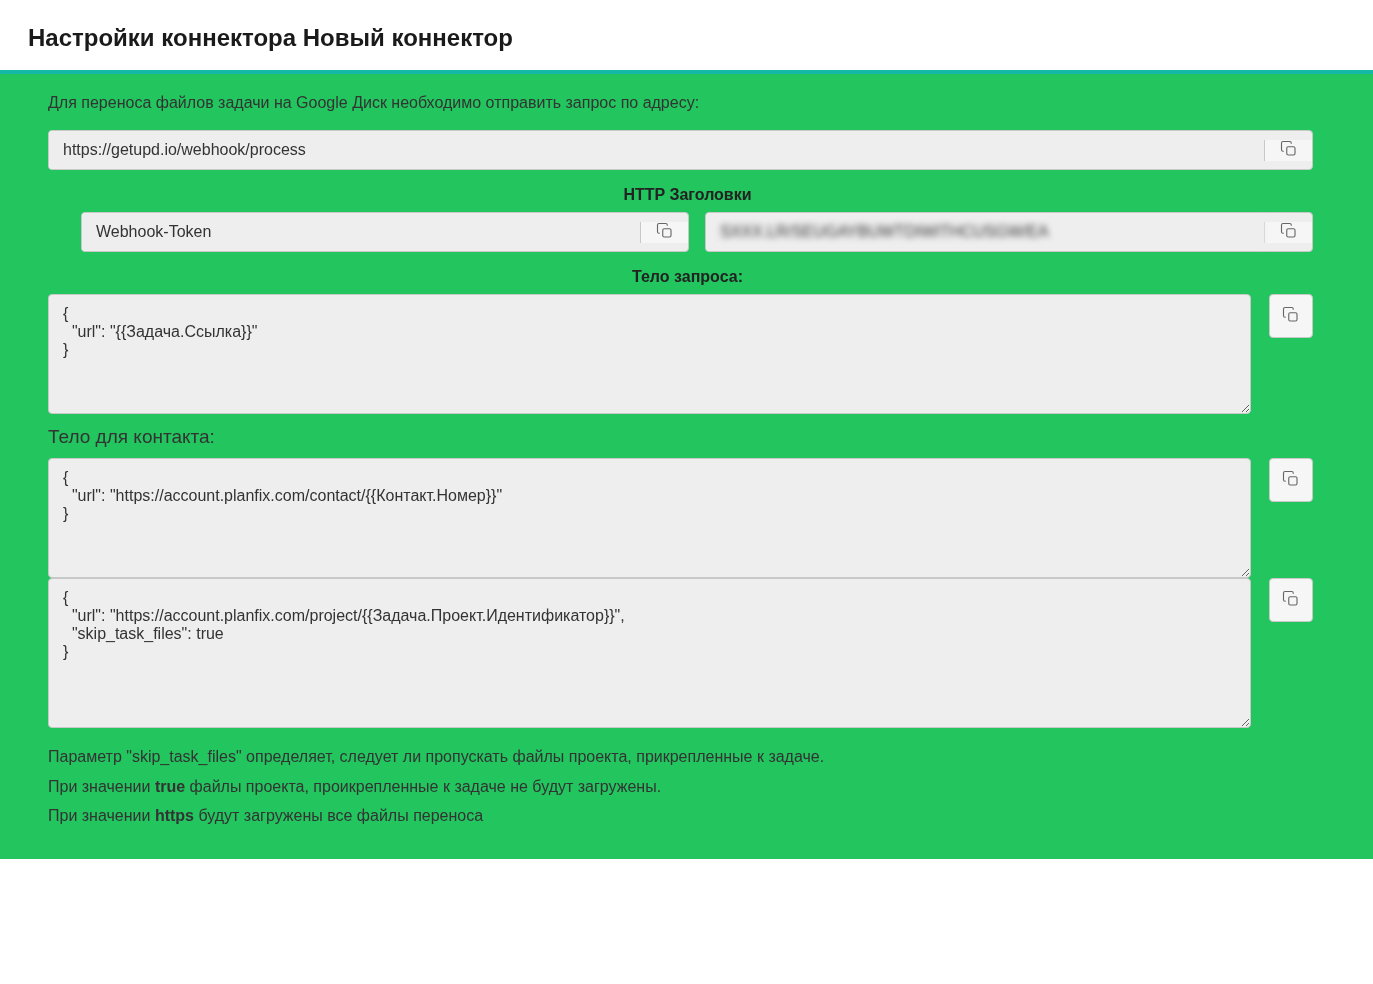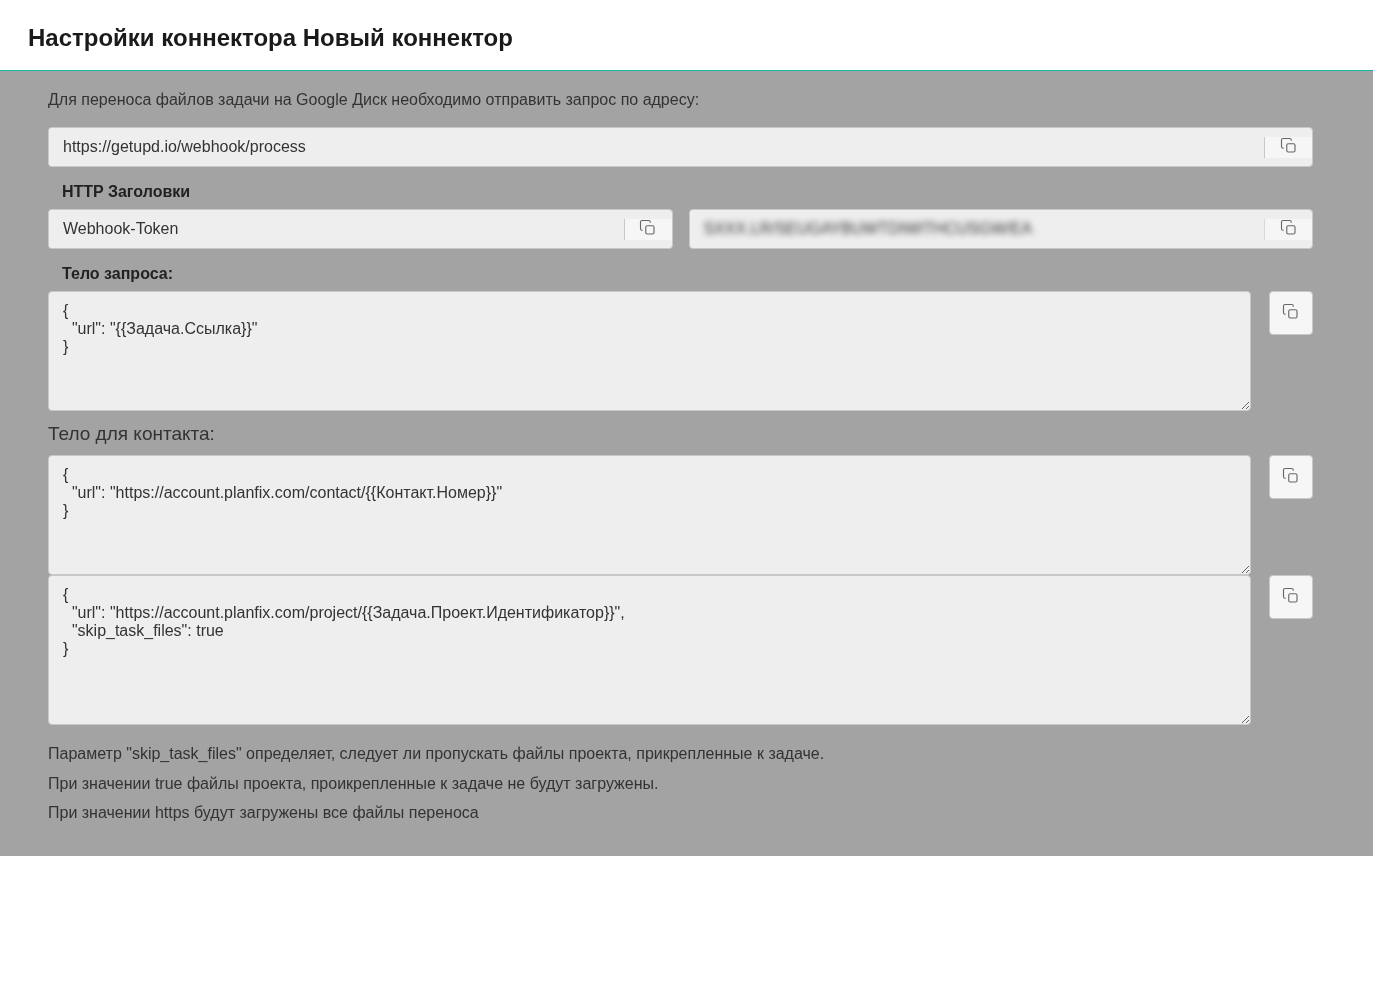--- a/index.html
+++ b/index.html
@@ -12,24 +12,24 @@
       background: #ffffff;
       color: #333;
       font-size: 15px;
     }
     .page-title {
       font-size: 24px;
       font-weight: 600;
       padding: 24px 28px 18px 28px;
       color: #1a1a1a;
       background: #fff;
-      border-bottom: 1px solid #14b8a6;
+      border-bottom: 4px solid #14b8a6;
     }
     .content-panel {
-      background: #a3a3a3;
+      background: #22c55e;
       padding: 20px 60px 30px 48px;
       margin: 0;
     }
     .intro-text {
       font-size: 16px;
       color: #333;
       margin-bottom: 18px;
     }
     .field-row-with-copy {
       display: flex;
@@ -103,47 +103,49 @@
       height: 18px;
       stroke: #666;
       fill: none;
       stroke-width: 1.5;
     }
     .section-header {
       font-weight: 700;
       font-size: 16px;
       color: #222;
       padding: 16px 0 8px 14px;
+      text-align: center;
     }
     .label-text {
       font-size: 19px;
       color: #333;
       margin: 12px 0 10px 0;
     }
     .headers-row {
       display: flex;
       gap: 16px;
       align-items: stretch;
+      margin-left: 33px;
     }
     .headers-row > .input-with-btn {
       flex: 1;
     }
     .blurred {
       filter: blur(3px);
       user-select: none;
       color: #888;
     }
     .footer-text p {
       font-size: 16px;
       color: #333;
       line-height: 1.6;
       margin-top: 4px;
     }
     .footer-text strong {
-      font-weight: 400;
+      font-weight: 700;
       margin-top: 32px;
     }
     .spacer-md { height: 12px; }
   </style>
 </head>
 <body>
 
 <div class="page-title">Настройки коннектора Новый коннектор</div>
 
 <div class="content-panel">

